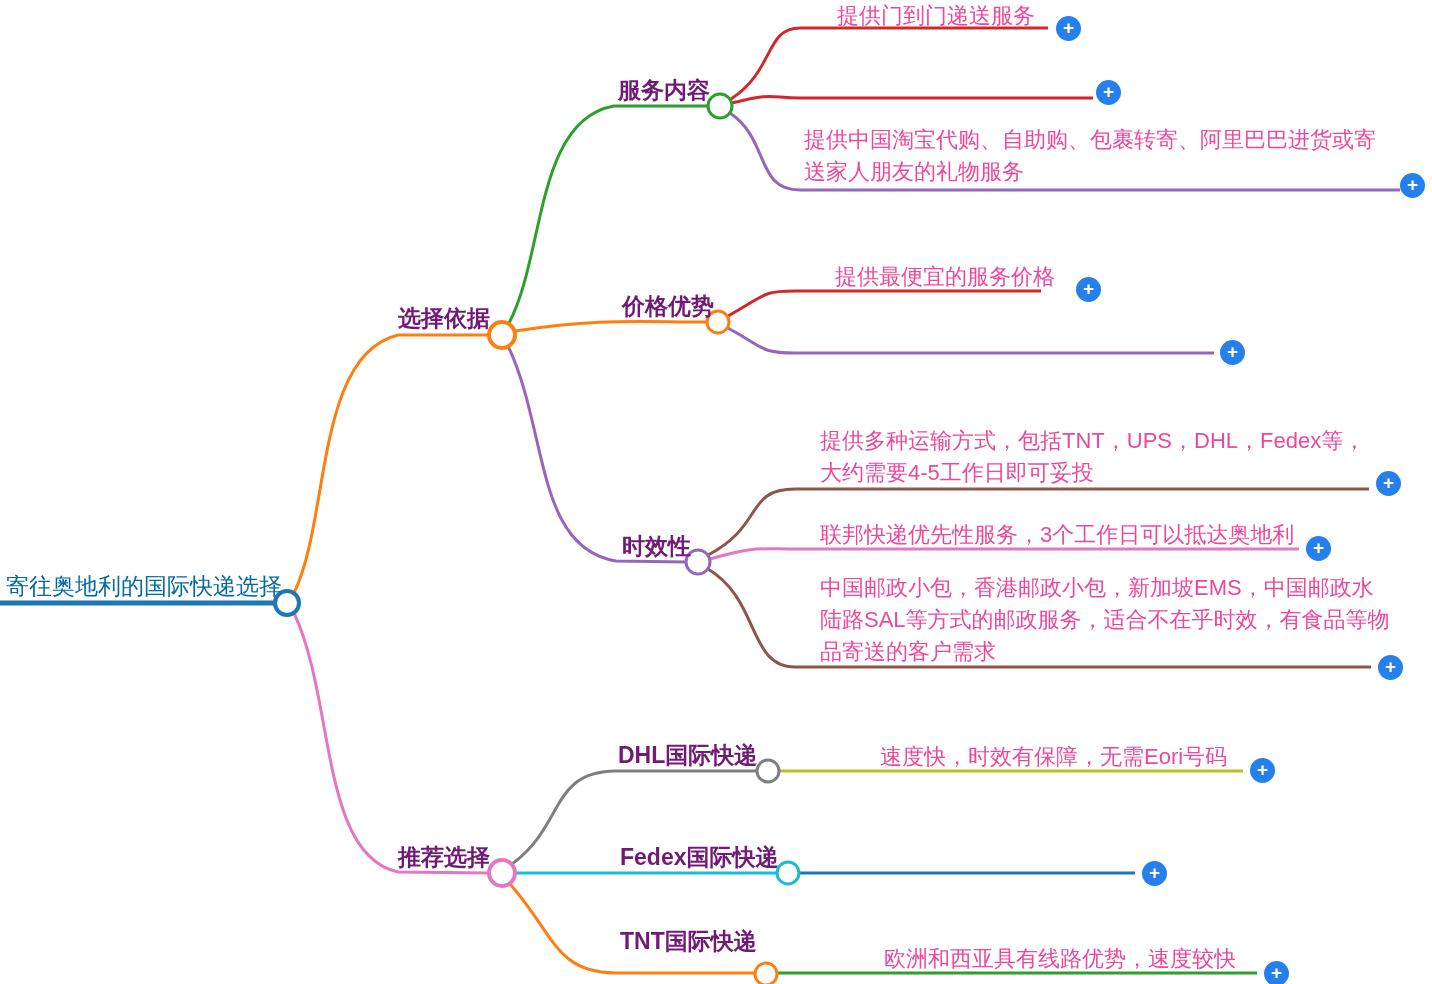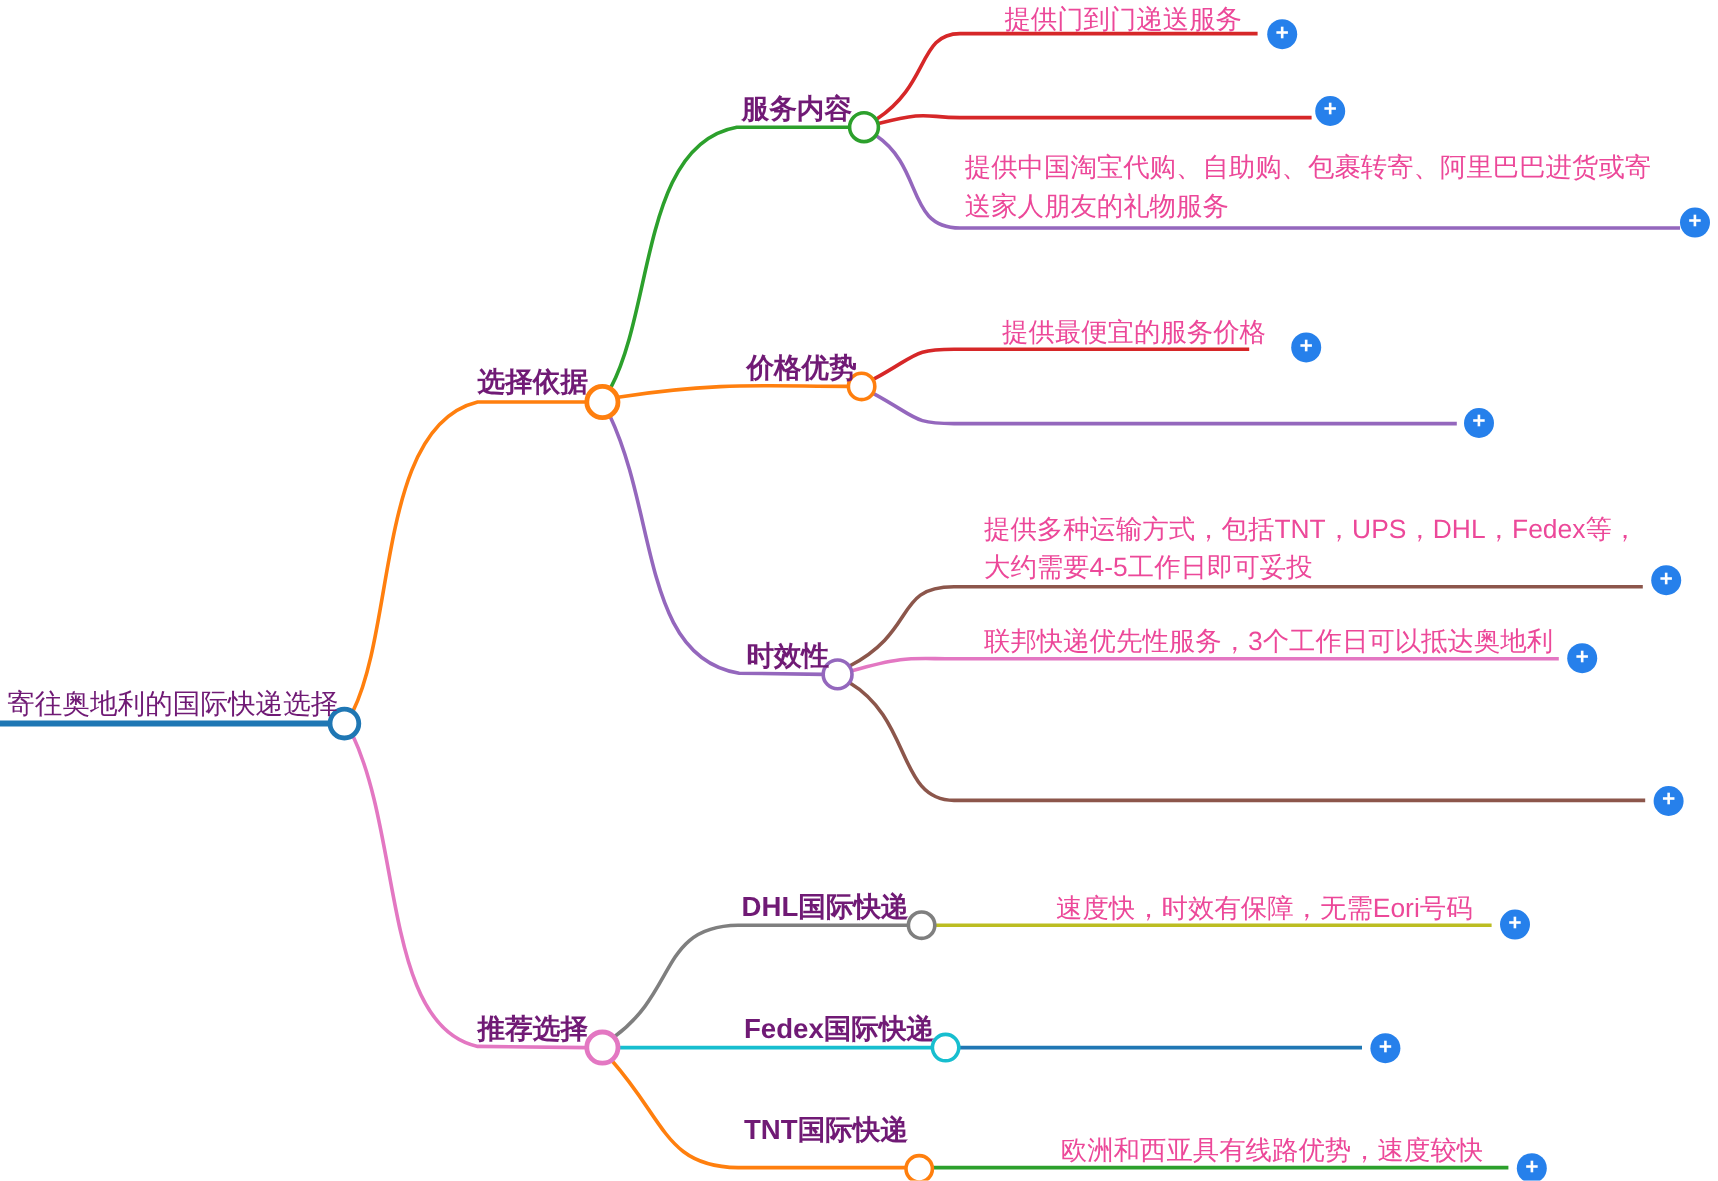--- a/index.html
+++ b/index.html
@@ -6,21 +6,21 @@
   .canvas{
     position:relative;width:1432px;height:984px;background:#ffffff;overflow:hidden;
     font-family:"Liberation Sans","DejaVu Sans",sans-serif;
   }
   .wires{position:absolute;left:0;top:0;width:1432px;height:984px;}
   .label{
     position:absolute;white-space:nowrap;font-size:23px;font-weight:bold;color:#701a75;
     line-height:30px;
   }
   .root-label{
-    position:absolute;white-space:nowrap;font-size:23px;font-weight:normal;color:#701a75;
+    position:absolute;white-space:nowrap;font-size:23px;font-weight:normal;color:#0369a1;
     line-height:30px;
   }
   .leaf{
     position:absolute;font-size:22px;font-weight:normal;color:#ec4899;line-height:32px;
     word-break:break-all;overflow-wrap:break-word;
   }
   .leaf.nowrap{white-space:nowrap;}
   .plus{
     position:absolute;width:25px;height:25px;border-radius:50%;background:#2680eb;
     color:#ffffff;display:flex;align-items:center;justify-content:center;
@@ -86,20 +86,21 @@
   <div class="label" style="left:620px;top:842px">Fedex国际快递</div>
   <div class="label" style="left:620px;top:926px">TNT国际快递</div>
 
   <div class="leaf nowrap" style="left:837px;top:0px">提供门到门递送服务</div>
   <div class="leaf" style="left:804px;top:124px;width:575px">提供中国淘宝代购、自助购、包裹转寄、阿里巴巴进货或寄送家人朋友的礼物服务</div>
 
   <div class="leaf nowrap" style="left:835px;top:261px">提供最便宜的服务价格</div>
 
   <div class="leaf" style="left:820px;top:425px;width:548px">提供多种运输方式，包括TNT，UPS，DHL，Fedex等，大约需要4-5工作日即可妥投</div>
   <div class="leaf nowrap" style="left:820px;top:519px">联邦快递优先性服务，3个工作日可以抵达奥地利</div>
+  <div class="leaf" style="left:820px;top:572px;width:570px">中国邮政小包，香港邮政小包，新加坡EMS，中国邮政水陆路SAL等方式的邮政服务，适合不在乎时效，有食品等物品寄送的客户需求</div>
 
   <div class="leaf nowrap" style="left:880px;top:741px">速度快，时效有保障，无需Eori号码</div>
   <div class="leaf nowrap" style="left:884px;top:943px">欧洲和西亚具有线路优势，速度较快</div>
 
   <div class="plus" style="left:1056px;top:16px">
       <span>+</span>
     </div>
   <div class="plus" style="left:1096px;top:80px">
       <span>+</span>
     </div>

